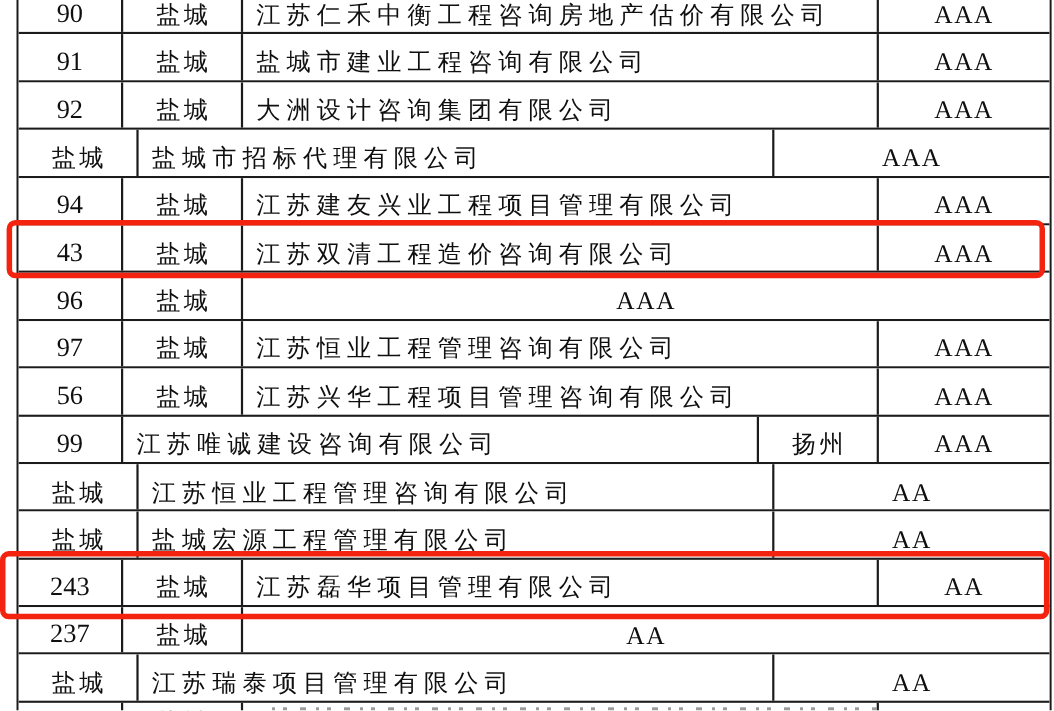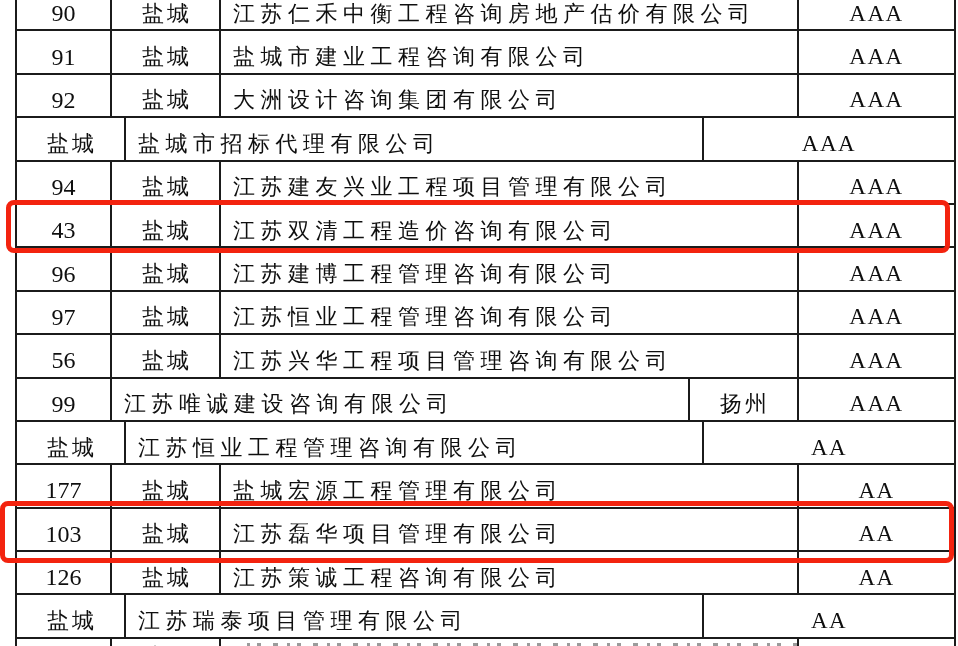--- a/index.html
+++ b/index.html
@@ -167,23 +167,20 @@
       <span>AAA</span>
     </div>
   </div>
       <div class="row">
     <div class="cell rank">
       <span>96</span>
     </div>
     <div class="cell city">
       <span>盐城</span>
     </div>
-    <div class="cell company">
-      <span>江苏建博工程管理咨询有限公司</span>
-    </div>
     <div class="cell rating">
       <span>AAA</span>
     </div>
   </div>
       <div class="row">
     <div class="cell rank">
       <span>97</span>
     </div>
     <div class="cell city">
       <span>盐城</span>
@@ -228,56 +225,50 @@
       <span>盐城</span>
     </div>
     <div class="cell company">
       <span>江苏恒业工程管理咨询有限公司</span>
     </div>
     <div class="cell rating">
       <span>AA</span>
     </div>
   </div>
       <div class="row">
-    <div class="cell rank">
-      <span>177</span>
-    </div>
     <div class="cell city">
       <span>盐城</span>
     </div>
     <div class="cell company">
       <span>盐城宏源工程管理有限公司</span>
     </div>
     <div class="cell rating">
       <span>AA</span>
     </div>
   </div>
       <div class="row highlighted">
     <div class="cell rank">
-      <span>103</span>
+      <span>243</span>
     </div>
     <div class="cell city">
       <span>盐城</span>
     </div>
     <div class="cell company">
       <span>江苏磊华项目管理有限公司</span>
     </div>
     <div class="cell rating">
       <span>AA</span>
     </div>
   </div>
       <div class="row">
     <div class="cell rank">
-      <span>126</span>
-    </div>
-    <div class="cell city">
-      <span>盐城</span>
-    </div>
-    <div class="cell company">
-      <span>江苏策诚工程咨询有限公司</span>
+      <span>237</span>
+    </div>
+    <div class="cell city">
+      <span>盐城</span>
     </div>
     <div class="cell rating">
       <span>AA</span>
     </div>
   </div>
       <div class="row">
     <div class="cell city">
       <span>盐城</span>
     </div>
     <div class="cell company">

